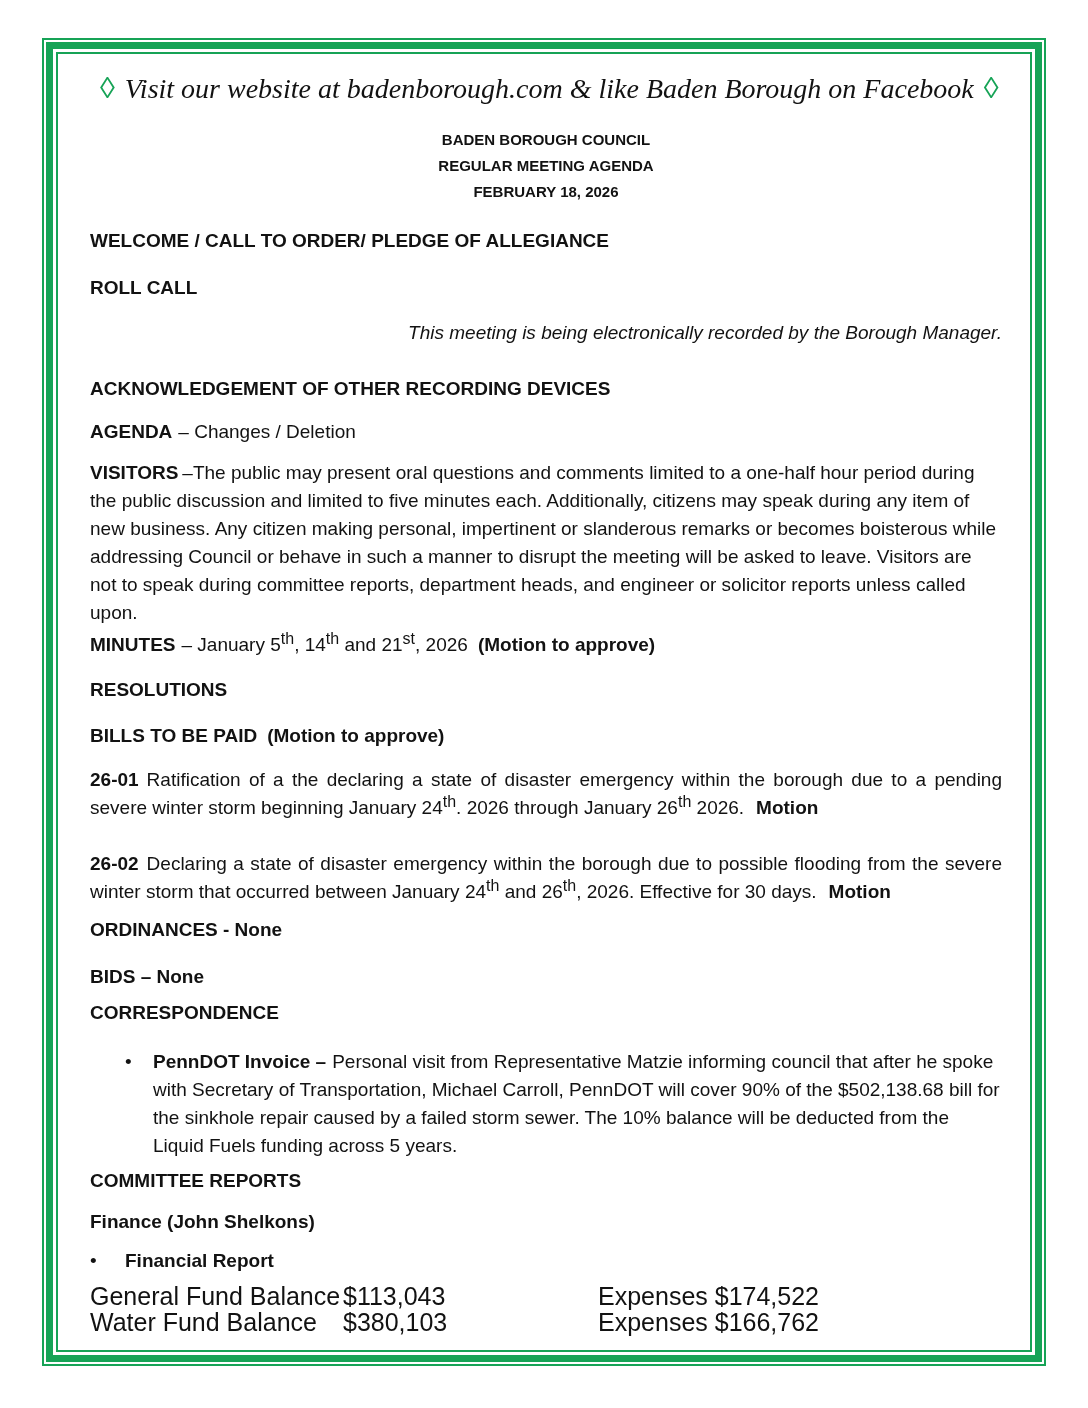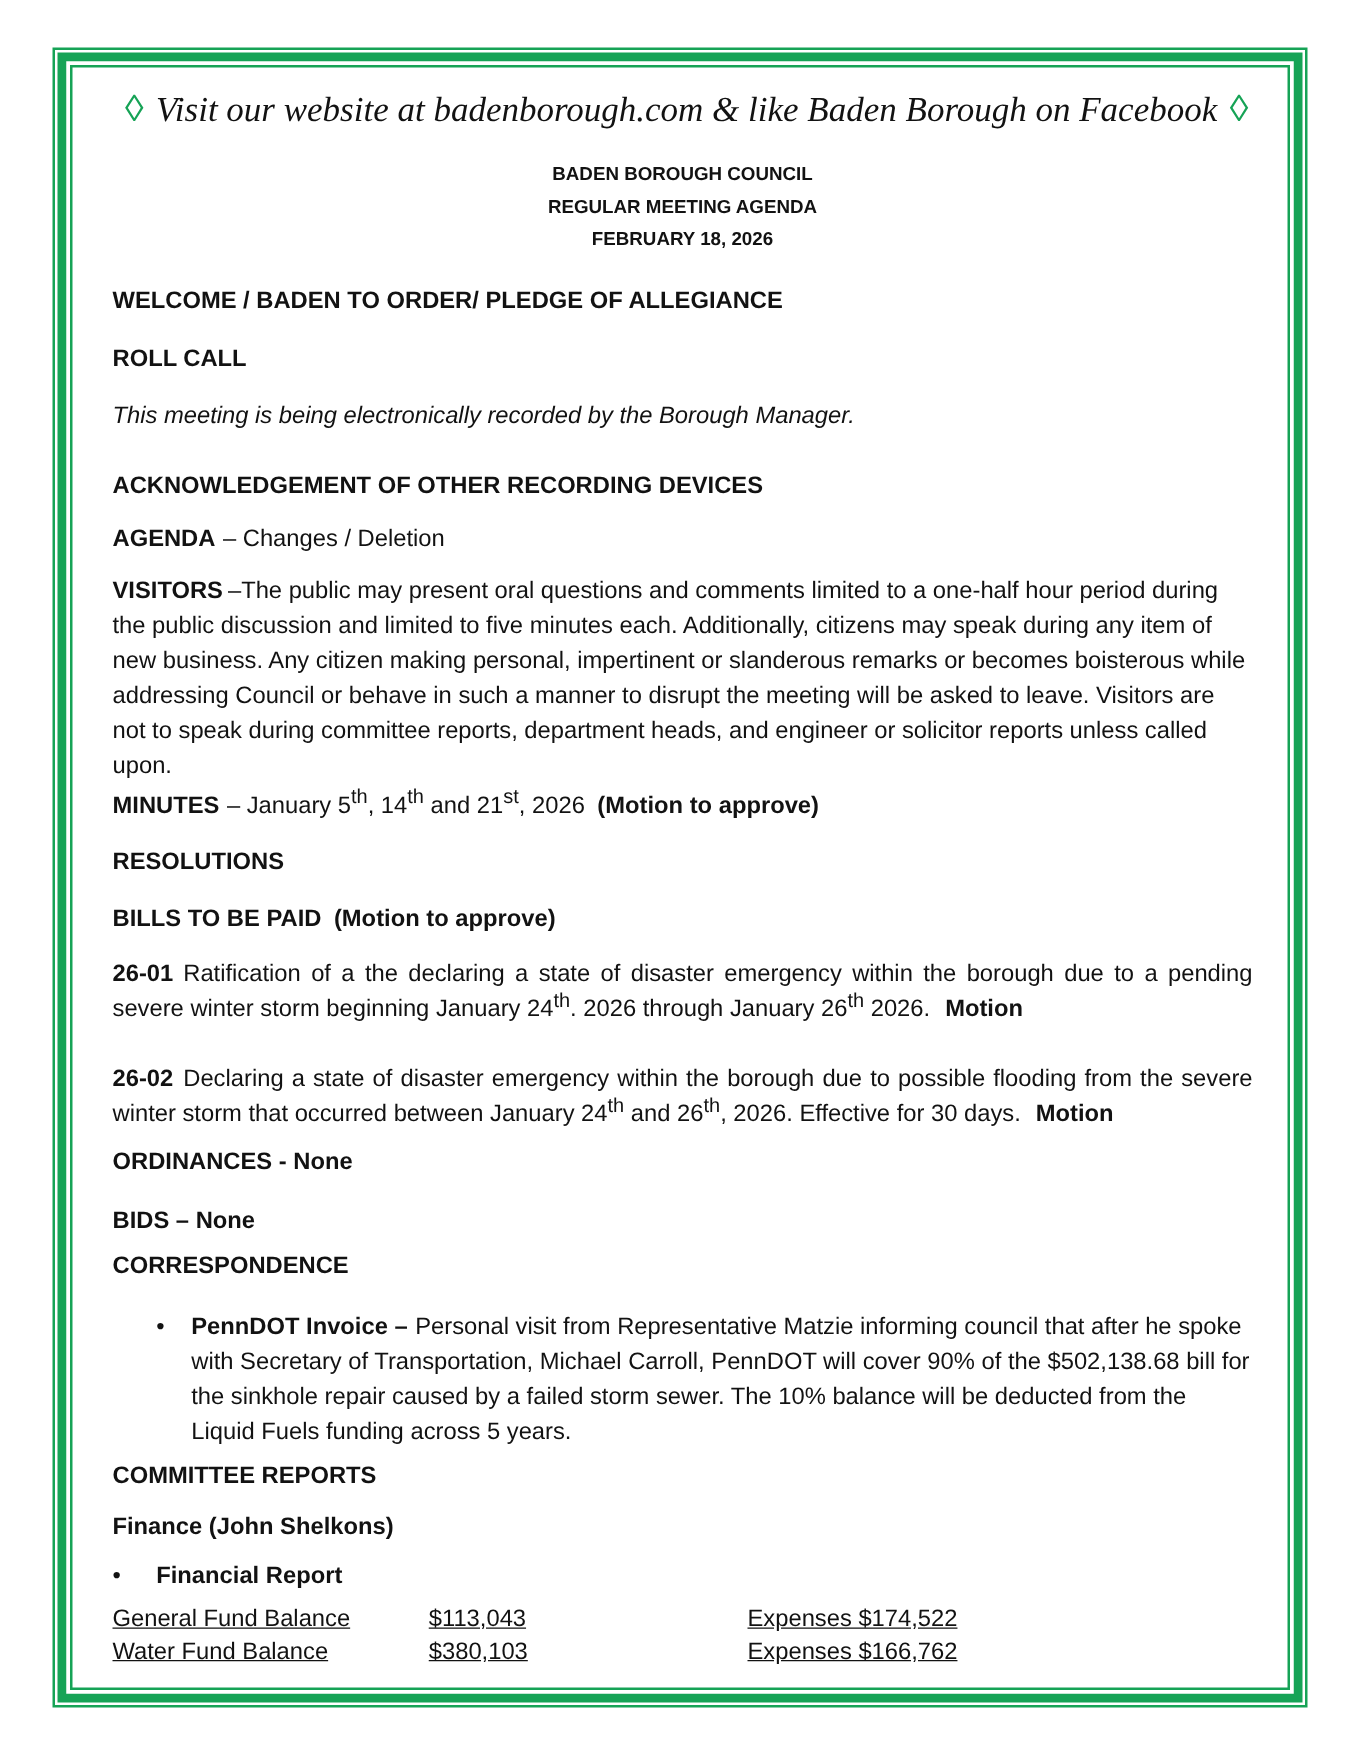--- a/index.html
+++ b/index.html
@@ -31,53 +31,53 @@
   .banner .diamond{color:var(--green);font-size:30px;padding:0 10px;}
 
   .title-block{margin-top:20px;text-align:center;font-weight:bold;font-size:15px;line-height:26px;}
   .title-block p{margin:0;}
 
   p.line{margin:0;font-size:19px;line-height:27px;}
   p.para{margin:0;font-size:19px;line-height:28px;}
   .b{font-weight:bold;}
   .mr4{margin-right:4px;} .mr6{margin-right:6px;} .mr8{margin-right:8px;}
   .ml10{margin-left:10px;} .ml12{margin-left:12px;}
-  .center{text-align:left;}
+  .center{text-align:right;}
   .ital{font-style:italic;}
   .just{text-align:justify;}
   sup{font-size:16px;line-height:0;vertical-align:super;}
 
   .bullet-row{display:flex;align-items:flex-start;}
   .bullet-row .glyph{flex:0 0 auto;font-size:19px;line-height:28px;}
   .bullet-row p{margin:0;flex:1;}
   .indent-35{margin-left:35px;}
   .bw-28{width:28px;} .bw-35{width:35px;}
 
-  .fund-table{margin-top:8px;font-size:19px;line-height:26px;text-decoration:underline;}
+  .fund-table{margin-top:8px;font-size:25px;line-height:26px;}
   .fund-row{display:grid;grid-template-columns:253px 255px 1fr;}
   .fund-row span{display:block;}
 </style>
 </head>
 <body>
 
 <div class="page">
   <div class="frame-outer">
     <div class="frame-thick">
       <div class="frame-inner">
         <div class="content">
 
           <p class="banner"><span class="diamond">◊</span><span>Visit our website at badenborough.com &amp; like Baden Borough on Facebook</span><span class="diamond">◊</span></p>
 
           <div class="title-block">
             <p>BADEN BOROUGH COUNCIL</p>
             <p>REGULAR MEETING AGENDA</p>
             <p>FEBRUARY 18, 2026</p>
           </div>
 
-          <p class="line b" style="margin-top:22px">WELCOME / BADEN TO ORDER/ PLEDGE OF ALLEGIANCE</p>
+          <p class="line b" style="margin-top:22px">WELCOME / CALL TO ORDER/ PLEDGE OF ALLEGIANCE</p>
 
           <p class="line b" style="margin-top:20px">ROLL CALL</p>
 
           <p class="para ital center" style="margin-top:18px">This meeting is being electronically recorded by the Borough Manager.</p>
 
           <p class="line b" style="margin-top:28px">ACKNOWLEDGEMENT OF OTHER RECORDING DEVICES</p>
 
           <p class="line" style="margin-top:16px"><span class="b mr6">AGENDA</span><span>– Changes / Deletion</span></p>
 
           <p class="para" style="margin-top:14px"><span class="b mr4">VISITORS</span><span>–The public may present oral questions and comments limited to a one-half hour period during the public discussion and limited to five minutes each.  Additionally, citizens may speak during any item of new business.  Any citizen making personal, impertinent or slanderous remarks or becomes boisterous while addressing Council or behave in such a manner to disrupt the meeting will be asked to leave.  Visitors are not to speak during committee reports, department heads, and engineer or solicitor reports unless called upon.</span></p>

